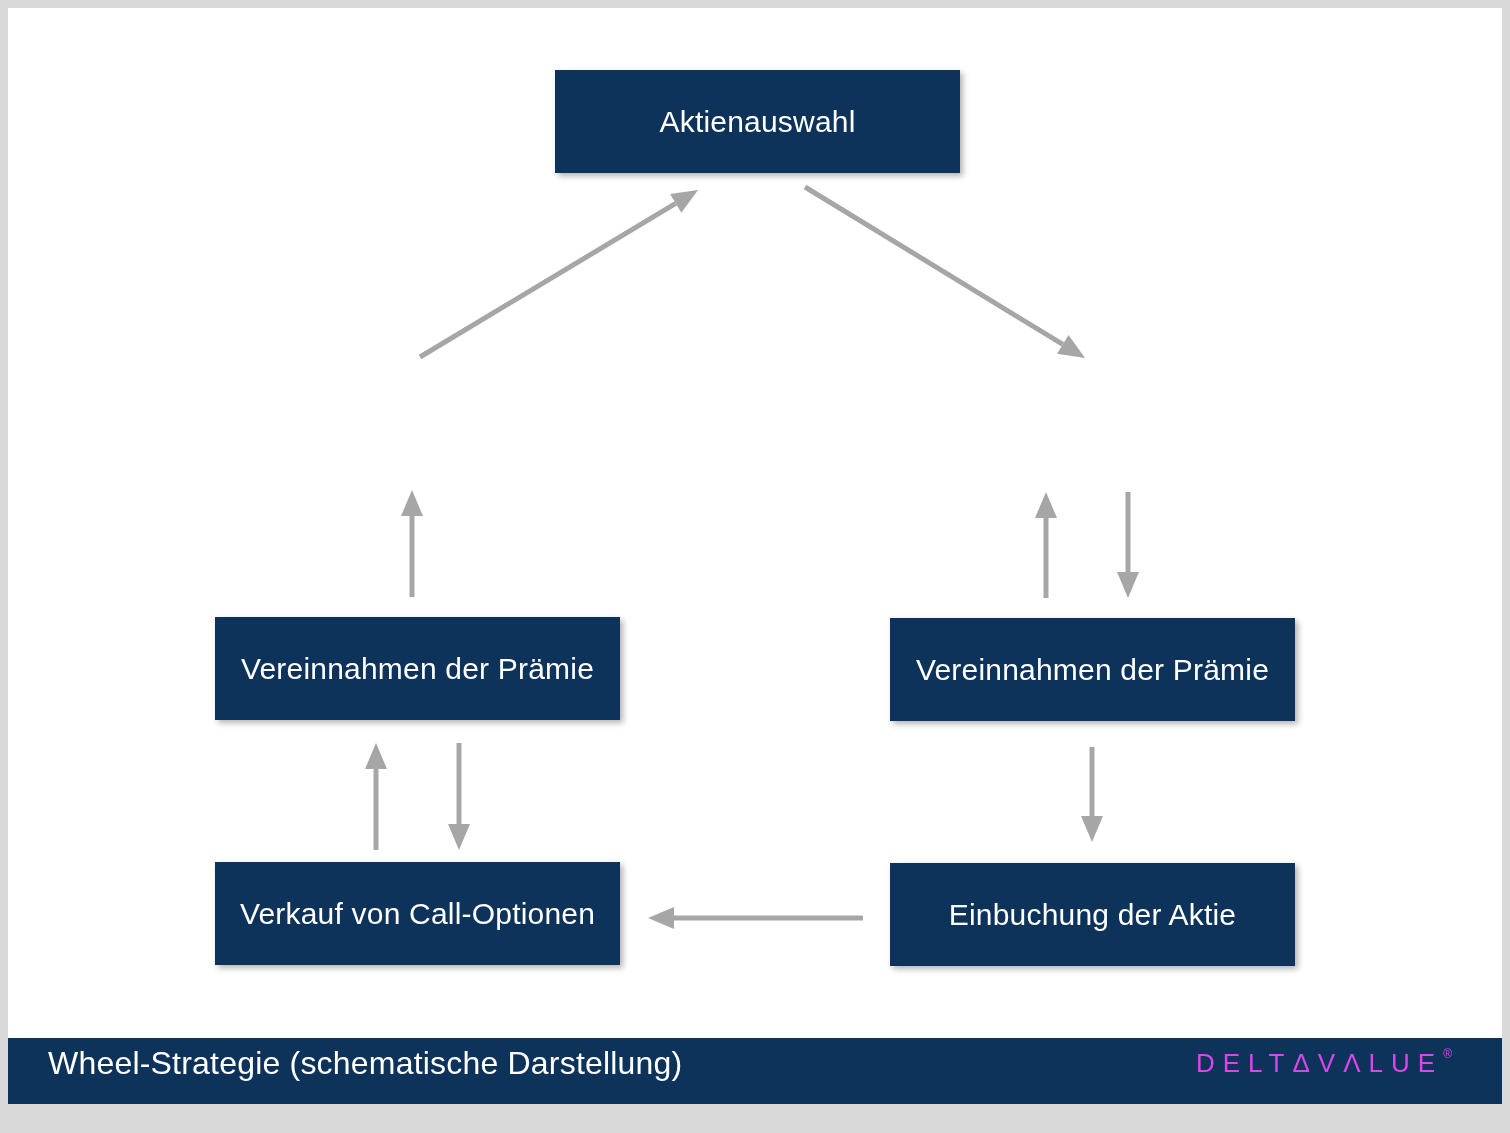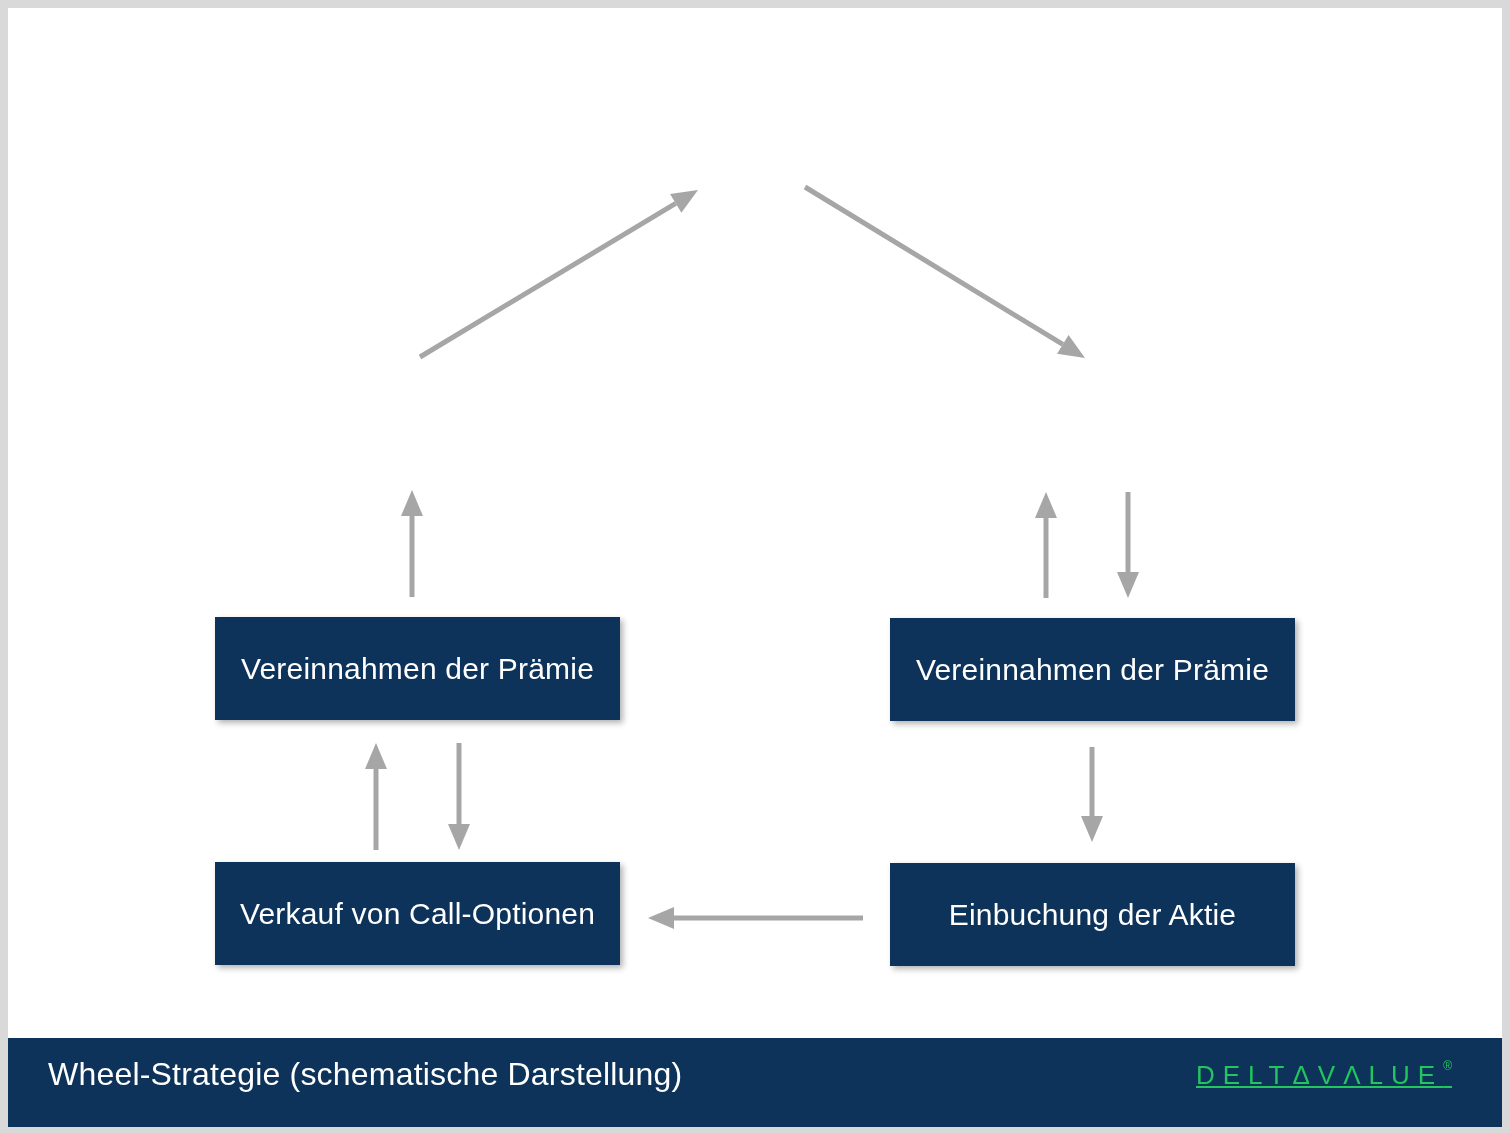--- a/index.html
+++ b/index.html
@@ -36,37 +36,36 @@
     position:absolute;
     width:405px;height:103px;
     background:var(--navy);
     color:var(--node-text);
     display:flex;align-items:center;justify-content:center;
     font-size:30px;
     letter-spacing:0.2px;
     box-shadow:3px 3px 6px rgba(0,0,0,0.3);
   }
   .footer-bar{
-    height:89px;
+    height:66px;
     background:var(--navy);
     color:#ffffff;
     display:flex;align-items:center;justify-content:space-between;
     padding:0 50px 16px 40px;
   }
   .slide-title{
     font-size:32px;
     letter-spacing:0.2px;
   }
   .logo{
     font-size:26px;
     letter-spacing:8px;
     font-weight:300;
-    color:#22c55e;
+    color:#d946ef;
     white-space:nowrap;
-    text-decoration:underline;
   }
   .logo sup{
     font-size:12px;
     letter-spacing:0;
     vertical-align:14px;
   }
 </style>
 </head>
 <body>
 
@@ -105,20 +104,23 @@
         <g>
           <line x1="1084" y1="739" x2="1084" y2="808" stroke="#a6a6a6" stroke-width="5"></line>
           <polygon points="1084,834 1073,808 1095,808" fill="#a6a6a6"></polygon>
         </g>
         <g>
           <line x1="855" y1="910" x2="666" y2="910" stroke="#a6a6a6" stroke-width="5"></line>
           <polygon points="640,910 666,899 666,921" fill="#a6a6a6"></polygon>
         </g>
       </svg>
 
+    <div class="node" style="left:547px;top:62px">
+      <span>Aktienauswahl</span>
+    </div>
 
 
 
     <div class="node" style="left:207px;top:609px">
       <span>Vereinnahmen der Prämie</span>
     </div>
 
     <div class="node" style="left:882px;top:610px">
       <span>Vereinnahmen der Prämie</span>
     </div>

